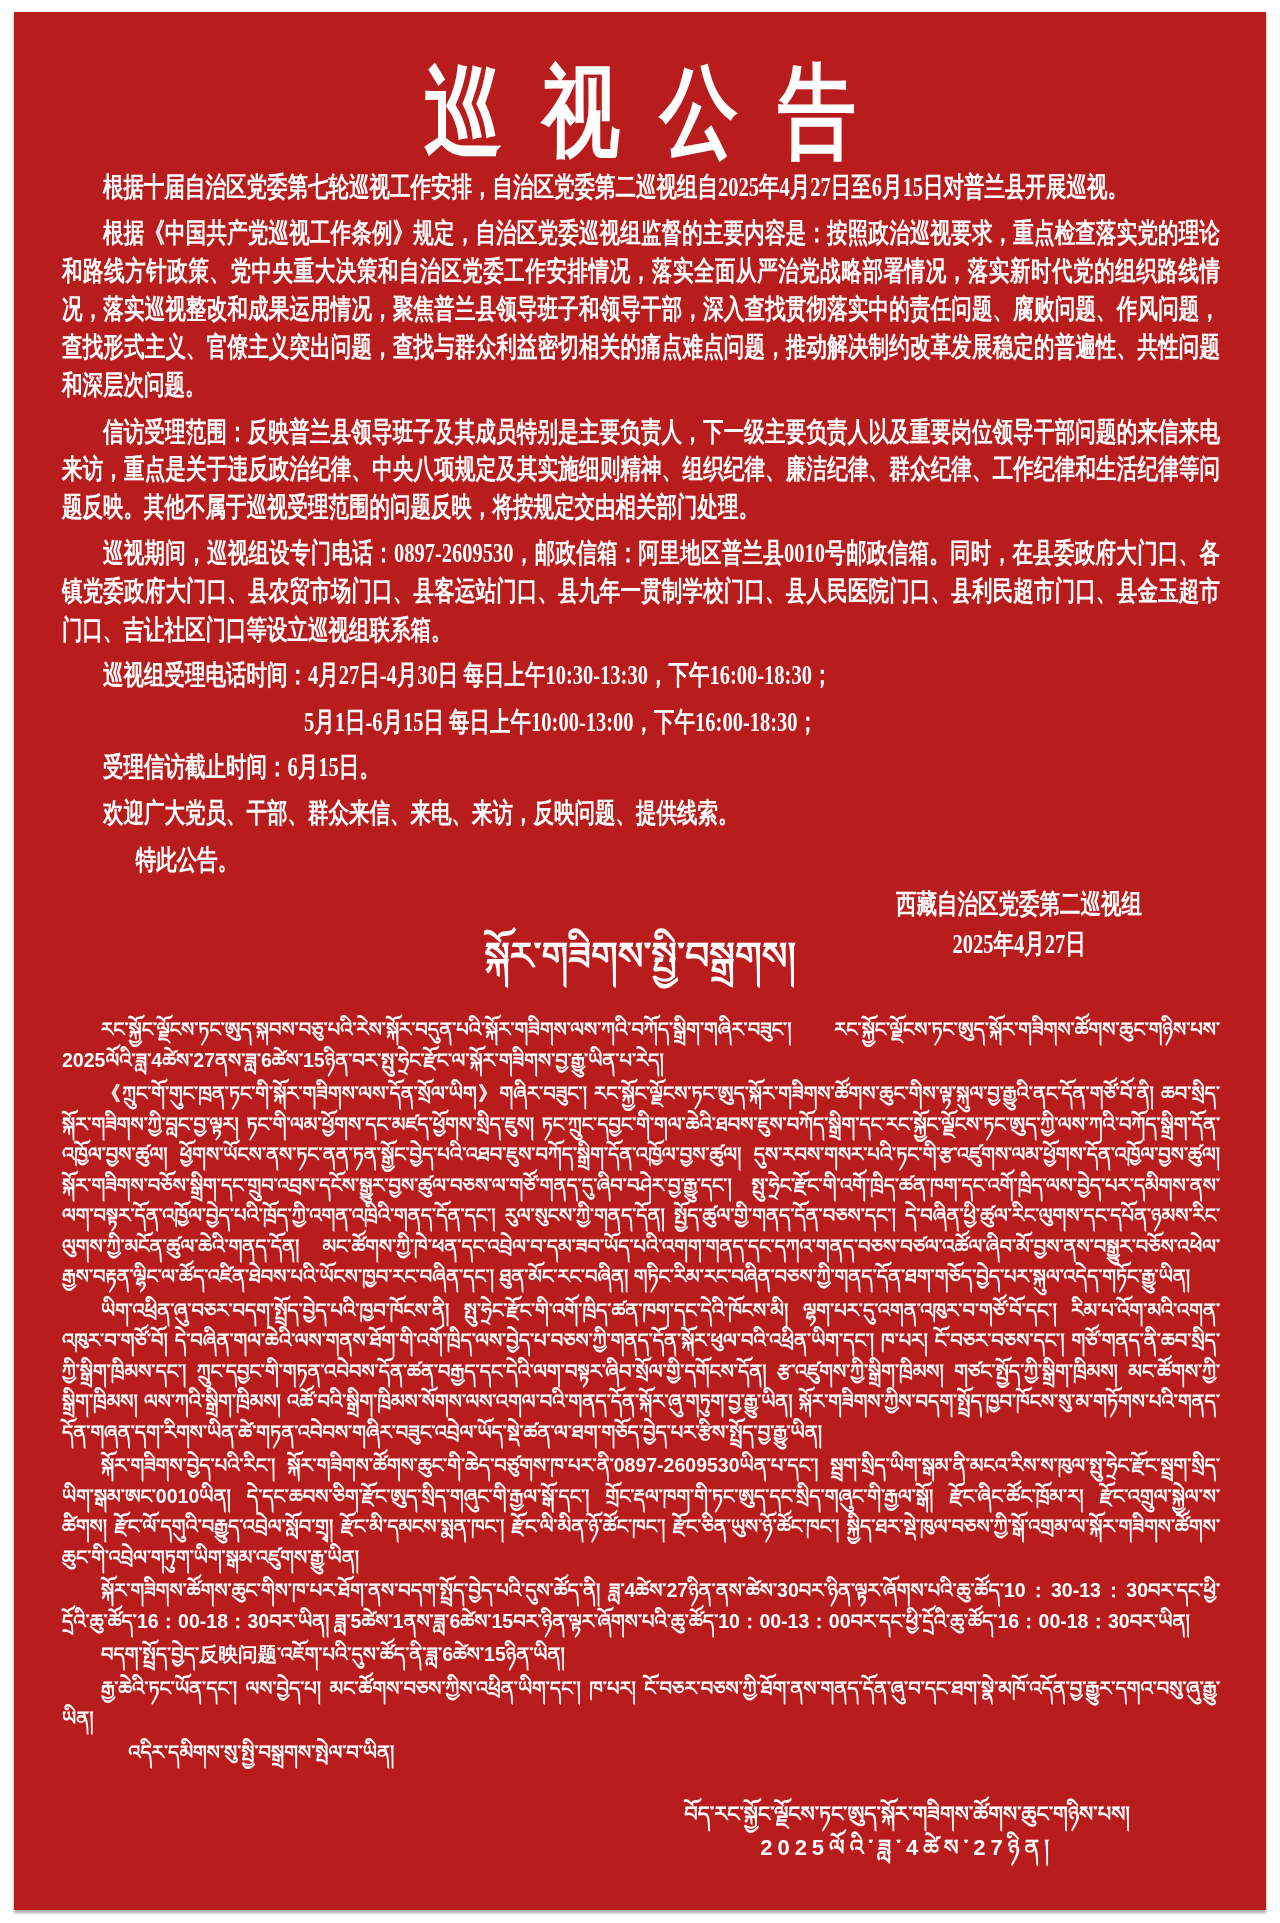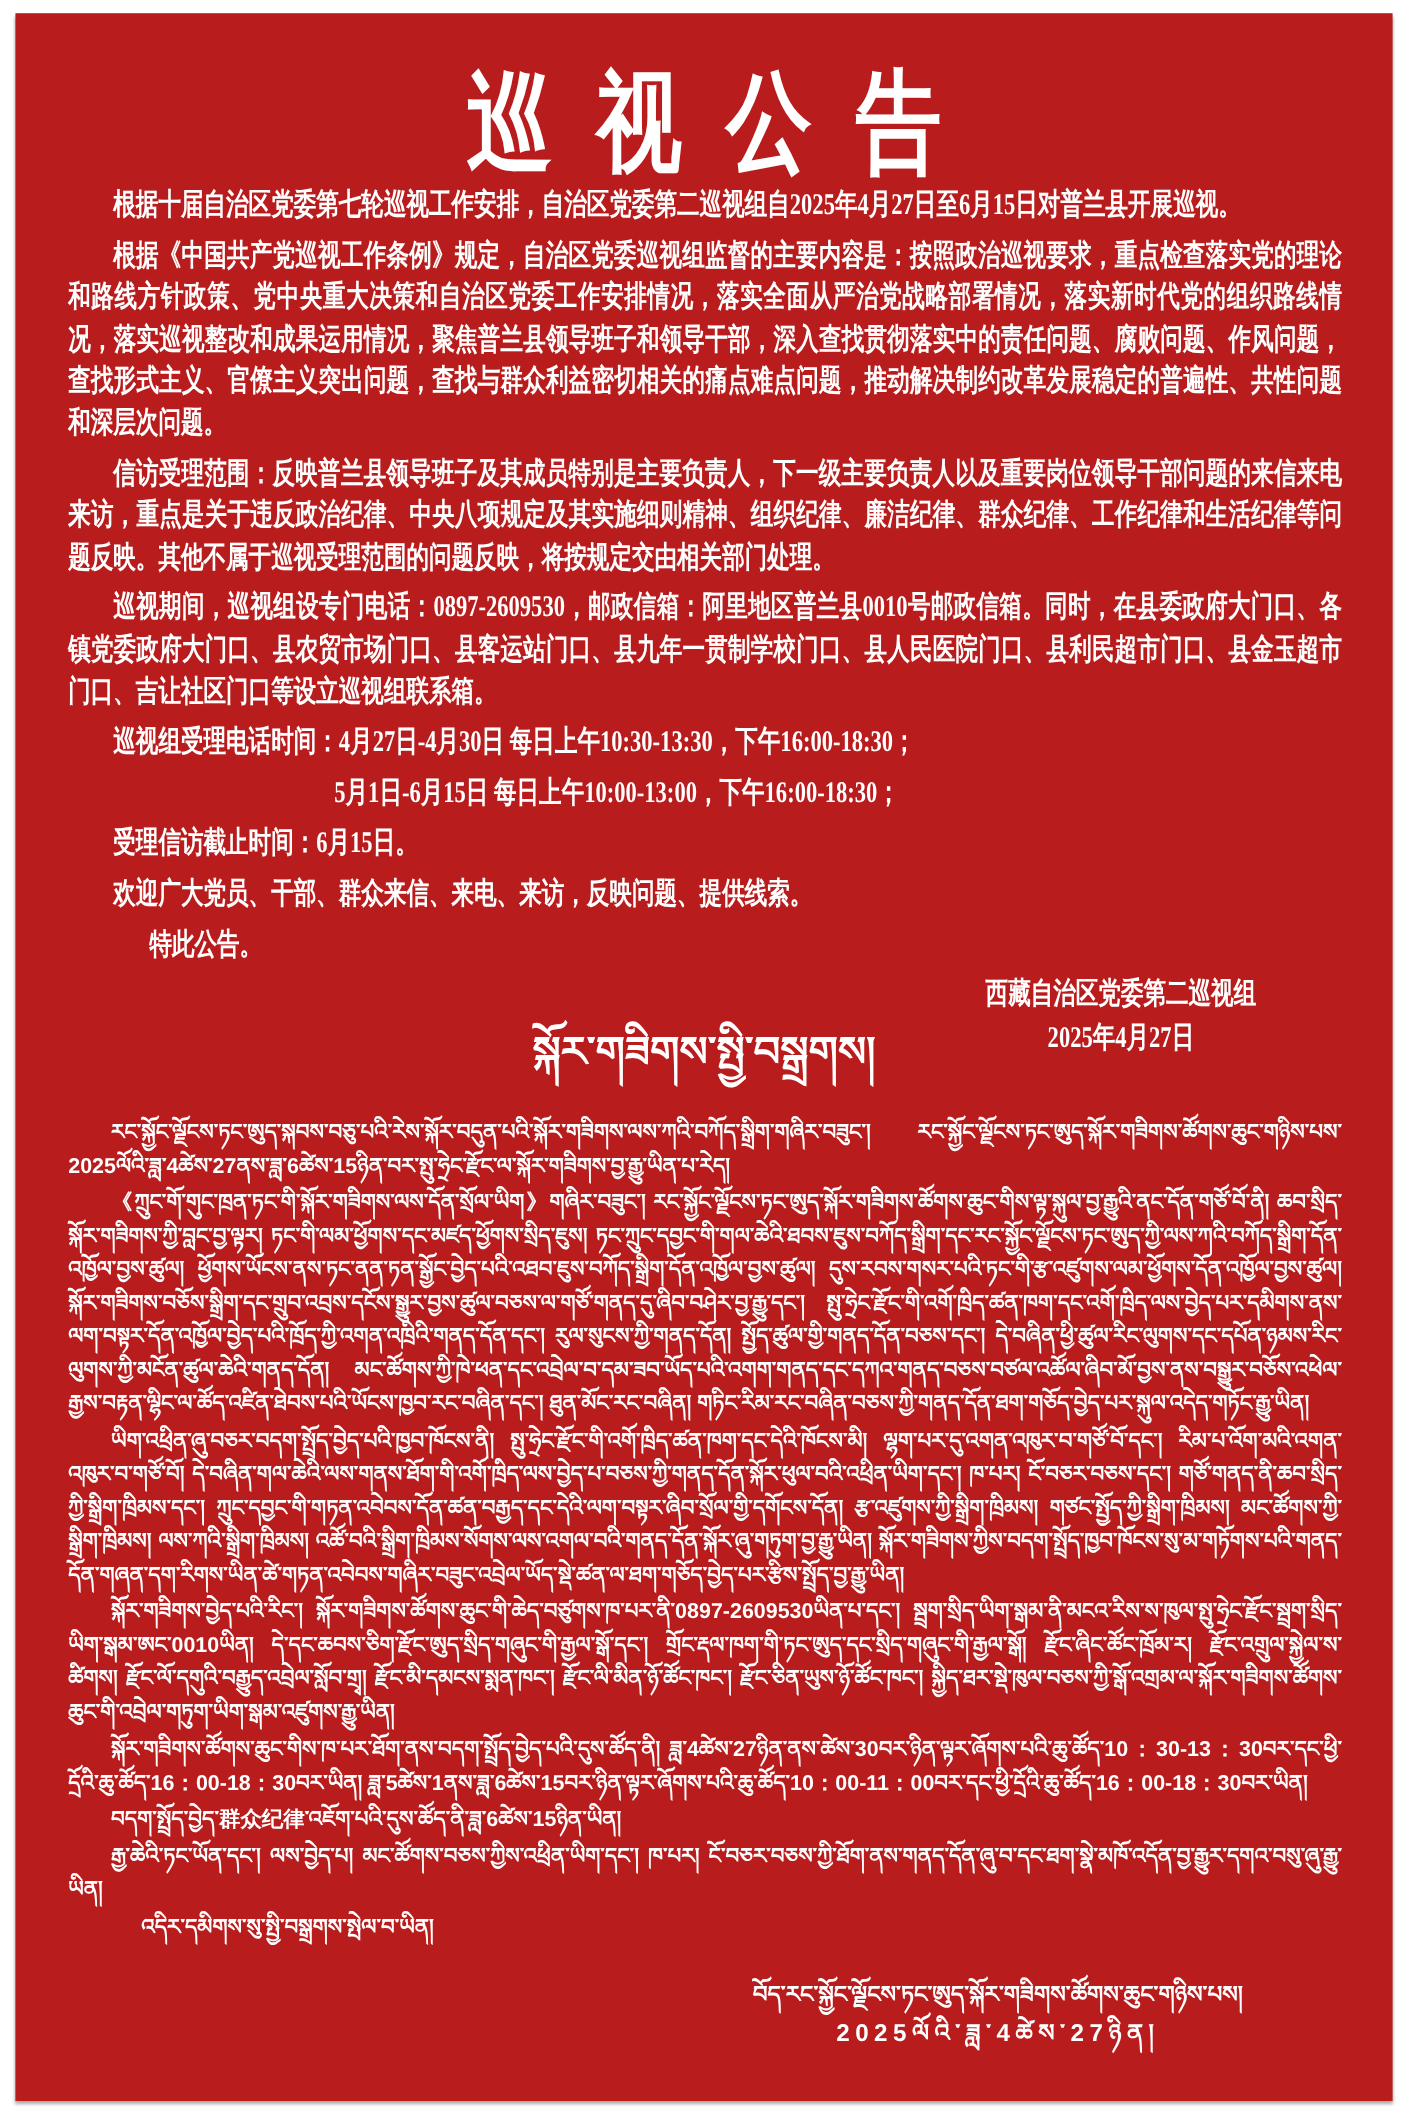--- a/index.html
+++ b/index.html
@@ -73,22 +73,22 @@
     </div>
   </div>
 
   <div class="bo-title">སྐོར་གཟིགས་སྤྱི་བསྒྲགས།</div>
 
   <div class="bo-body">
     <p>རང་སྐྱོང་ལྗོངས་ཏང་ཨུད་སྐབས་བཅུ་པའི་རེས་སྐོར་བདུན་པའི་སྐོར་གཟིགས་ལས་ཀའི་བཀོད་སྒྲིག་གཞིར་བཟུང་། རང་སྐྱོང་ལྗོངས་ཏང་ཨུད་སྐོར་གཟིགས་ཚོགས་ཆུང་གཉིས་པས་2025ལོའི་ཟླ་4ཚེས་27ནས་ཟླ་6ཚེས་15ཉིན་བར་སྤུ་ཧྲེང་རྫོང་ལ་སྐོར་གཟིགས་བྱ་རྒྱུ་ཡིན་པ་རེད།</p>
     <p>《ཀྲུང་གོ་གུང་ཁྲན་ཏང་གི་སྐོར་གཟིགས་ལས་དོན་སྲོལ་ཡིག》གཞིར་བཟུང་། རང་སྐྱོང་ལྗོངས་ཏང་ཨུད་སྐོར་གཟིགས་ཚོགས་ཆུང་གིས་ལྟ་སྐུལ་བྱ་རྒྱུའི་ནང་དོན་གཙོ་བོ་ནི། ཆབ་སྲིད་སྐོར་གཟིགས་ཀྱི་བླང་བྱ་ལྟར། ཏང་གི་ལམ་ཕྱོགས་དང་མཛད་ཕྱོགས་སྲིད་ཇུས། ཏང་ཀྲུང་དབྱང་གི་གལ་ཆེའི་ཐབས་ཇུས་བཀོད་སྒྲིག་དང་རང་སྐྱོང་ལྗོངས་ཏང་ཨུད་ཀྱི་ལས་ཀའི་བཀོད་སྒྲིག་དོན་འཁྱོལ་བྱས་ཚུལ། ཕྱོགས་ཡོངས་ནས་ཏང་ནན་ཏན་སྒྱོང་བྱེད་པའི་འཐབ་ཇུས་བཀོད་སྒྲིག་དོན་འཁྱོལ་བྱས་ཚུལ། དུས་རབས་གསར་པའི་ཏང་གི་རྩ་འཛུགས་ལམ་ཕྱོགས་དོན་འཁྱོལ་བྱས་ཚུལ། སྐོར་གཟིགས་བཅོས་སྒྲིག་དང་གྲུབ་འབྲས་དངོས་སྒྱུར་བྱས་ཚུལ་བཅས་ལ་གཙོ་གནད་དུ་ཞིབ་བཤེར་བྱ་རྒྱུ་དང་། སྤུ་ཧྲེང་རྫོང་གི་འགོ་ཁྲིད་ཚན་ཁག་དང་འགོ་ཁྲིད་ལས་བྱེད་པར་དམིགས་ནས་ལག་བསྟར་དོན་འཁྱོལ་བྱེད་པའི་ཁྲོད་ཀྱི་འགན་འཁྲིའི་གནད་དོན་དང་། རུལ་སུངས་ཀྱི་གནད་དོན། སྤྱོད་ཚུལ་གྱི་གནད་དོན་བཅས་དང་། དེ་བཞིན་ཕྱི་ཚུལ་རིང་ལུགས་དང་དཔོན་ཉམས་རིང་ལུགས་ཀྱི་མངོན་ཚུལ་ཆེའི་གནད་དོན། མང་ཚོགས་ཀྱི་ཁེ་ཕན་དང་འབྲེལ་བ་དམ་ཟབ་ཡོད་པའི་འགག་གནད་དང་དཀའ་གནད་བཅས་བཙལ་འཚོལ་ཞིབ་མོ་བྱས་ནས་བསྒྱུར་བཅོས་འཕེལ་རྒྱས་བརྟན་ལྷིང་ལ་ཚོད་འཛིན་ཐེབས་པའི་ཡོངས་ཁྱབ་རང་བཞིན་དང་། ཐུན་མོང་རང་བཞིན། གཏིང་རིམ་རང་བཞིན་བཅས་ཀྱི་གནད་དོན་ཐག་གཅོད་བྱེད་པར་སྐུལ་འདེད་གཏོང་རྒྱུ་ཡིན།</p>
     <p>ཡིག་འཕྲིན་ཞུ་བཅར་བདག་སྤྲོད་བྱེད་པའི་ཁྱབ་ཁོངས་ནི། སྤུ་ཧྲེང་རྫོང་གི་འགོ་ཁྲིད་ཚན་ཁག་དང་དེའི་ཁོངས་མི། ལྷག་པར་དུ་འགན་འཁུར་བ་གཙོ་བོ་དང་། རིམ་པ་འོག་མའི་འགན་འཁུར་བ་གཙོ་བོ། དེ་བཞིན་གལ་ཆེའི་ལས་གནས་ཐོག་གི་འགོ་ཁྲིད་ལས་བྱེད་པ་བཅས་ཀྱི་གནད་དོན་སྐོར་ཕུལ་བའི་འཕྲིན་ཡིག་དང་། ཁ་པར། ངོ་བཅར་བཅས་དང་། གཙོ་གནད་ནི་ཆབ་སྲིད་ཀྱི་སྒྲིག་ཁྲིམས་དང་། ཀྲུང་དབྱང་གི་གཏན་འབེབས་དོན་ཚན་བརྒྱད་དང་དེའི་ལག་བསྟར་ཞིབ་སྲོལ་གྱི་དགོངས་དོན། རྩ་འཛུགས་ཀྱི་སྒྲིག་ཁྲིམས། གཙང་སྤྱོད་ཀྱི་སྒྲིག་ཁྲིམས། མང་ཚོགས་ཀྱི་སྒྲིག་ཁྲིམས། ལས་ཀའི་སྒྲིག་ཁྲིམས། འཚོ་བའི་སྒྲིག་ཁྲིམས་སོགས་ལས་འགལ་བའི་གནད་དོན་སྐོར་ཞུ་གཏུག་བྱ་རྒྱུ་ཡིན། སྐོར་གཟིགས་ཀྱིས་བདག་སྤྲོད་ཁྱབ་ཁོངས་སུ་མ་གཏོགས་པའི་གནད་དོན་གཞན་དག་རིགས་ཡིན་ཚེ་གཏན་འབེབས་གཞིར་བཟུང་འབྲེལ་ཡོད་སྡེ་ཚན་ལ་ཐག་གཅོད་བྱེད་པར་རྩིས་སྤྲོད་བྱ་རྒྱུ་ཡིན།</p>
     <p>སྐོར་གཟིགས་བྱེད་པའི་རིང་། སྐོར་གཟིགས་ཚོགས་ཆུང་གི་ཆེད་བཙུགས་ཁ་པར་ནི་0897-2609530ཡིན་པ་དང་། སྦྲག་སྲིད་ཡིག་སྒམ་ནི་མངའ་རིས་ས་ཁུལ་སྤུ་ཧྲེང་རྫོང་སྦྲག་སྲིད་ཡིག་སྒམ་ཨང་0010ཡིན། དེ་དང་ཆབས་ཅིག་རྫོང་ཨུད་སྲིད་གཞུང་གི་རྒྱལ་སྒོ་དང་། གྲོང་རྡལ་ཁག་གི་ཏང་ཨུད་དང་སྲིད་གཞུང་གི་རྒྱལ་སྒོ། རྫོང་ཞིང་ཚོང་ཁྲོམ་ར། རྫོང་འགྲུལ་སྐྱེལ་ས་ཚིགས། རྫོང་ལོ་དགུའི་བརྒྱུད་འབྲེལ་སློབ་གྲྭ། རྫོང་མི་དམངས་སྨན་ཁང་། རྫོང་ལི་མིན་ཉོ་ཚོང་ཁང་། རྫོང་ཅིན་ཡུས་ཉོ་ཚོང་ཁང་། སྐྱིད་ཐར་སྡེ་ཁུལ་བཅས་ཀྱི་སྒོ་འགྲམ་ལ་སྐོར་གཟིགས་ཚོགས་ཆུང་གི་འབྲེལ་གཏུག་ཡིག་སྒམ་འཛུགས་རྒྱུ་ཡིན།</p>
-    <p>སྐོར་གཟིགས་ཚོགས་ཆུང་གིས་ཁ་པར་ཐོག་ནས་བདག་སྤྲོད་བྱེད་པའི་དུས་ཚོད་ནི། ཟླ་4ཚེས་27ཉིན་ནས་ཚེས་30བར་ཉིན་ལྟར་ཞོགས་པའི་ཆུ་ཚོད་10：30-13：30བར་དང་ཕྱི་དྲོའི་ཆུ་ཚོད་16：00-18：30བར་ཡིན། ཟླ་5ཚེས་1ནས་ཟླ་6ཚེས་15བར་ཉིན་ལྟར་ཞོགས་པའི་ཆུ་ཚོད་10：00-11：00བར་དང་ཕྱི་དྲོའི་ཆུ་ཚོད་16：00-18：30བར་ཡིན།</p>
-    <p>བདག་སྤྲོད་བྱེད་群众纪律་འཇོག་པའི་དུས་ཚོད་ནི་ཟླ་6ཚེས་15ཉིན་ཡིན།</p>
+    <p>སྐོར་གཟིགས་ཚོགས་ཆུང་གིས་ཁ་པར་ཐོག་ནས་བདག་སྤྲོད་བྱེད་པའི་དུས་ཚོད་ནི། ཟླ་4ཚེས་27ཉིན་ནས་ཚེས་30བར་ཉིན་ལྟར་ཞོགས་པའི་ཆུ་ཚོད་10：30-13：30བར་དང་ཕྱི་དྲོའི་ཆུ་ཚོད་16：00-18：30བར་ཡིན། ཟླ་5ཚེས་1ནས་ཟླ་6ཚེས་15བར་ཉིན་ལྟར་ཞོགས་པའི་ཆུ་ཚོད་10：00-13：00བར་དང་ཕྱི་དྲོའི་ཆུ་ཚོད་16：00-18：30བར་ཡིན།</p>
+    <p>བདག་སྤྲོད་བྱེད་反映问题་འཇོག་པའི་དུས་ཚོད་ནི་ཟླ་6ཚེས་15ཉིན་ཡིན།</p>
     <p>རྒྱ་ཆེའི་ཏང་ཡོན་དང་། ལས་བྱེད་པ། མང་ཚོགས་བཅས་ཀྱིས་འཕྲིན་ཡིག་དང་། ཁ་པར། ངོ་བཅར་བཅས་ཀྱི་ཐོག་ནས་གནད་དོན་ཞུ་བ་དང་ཐག་སྣེ་མཁོ་འདོན་བྱ་རྒྱུར་དགའ་བསུ་ཞུ་རྒྱུ་ཡིན།</p>
     <p class="bo-closing">འདིར་དམིགས་སུ་སྤྱི་བསྒྲགས་སྤེལ་བ་ཡིན།</p>
     <div class="bo-sign-block">
       <div>བོད་རང་སྐྱོང་ལྗོངས་ཏང་ཨུད་སྐོར་གཟིགས་ཚོགས་ཆུང་གཉིས་པས།</div>
       <div class="bo-date">2025ལོའི་ཟླ་4ཚེས་27ཉིན།</div>
     </div>
   </div>
 
 </div>
 

